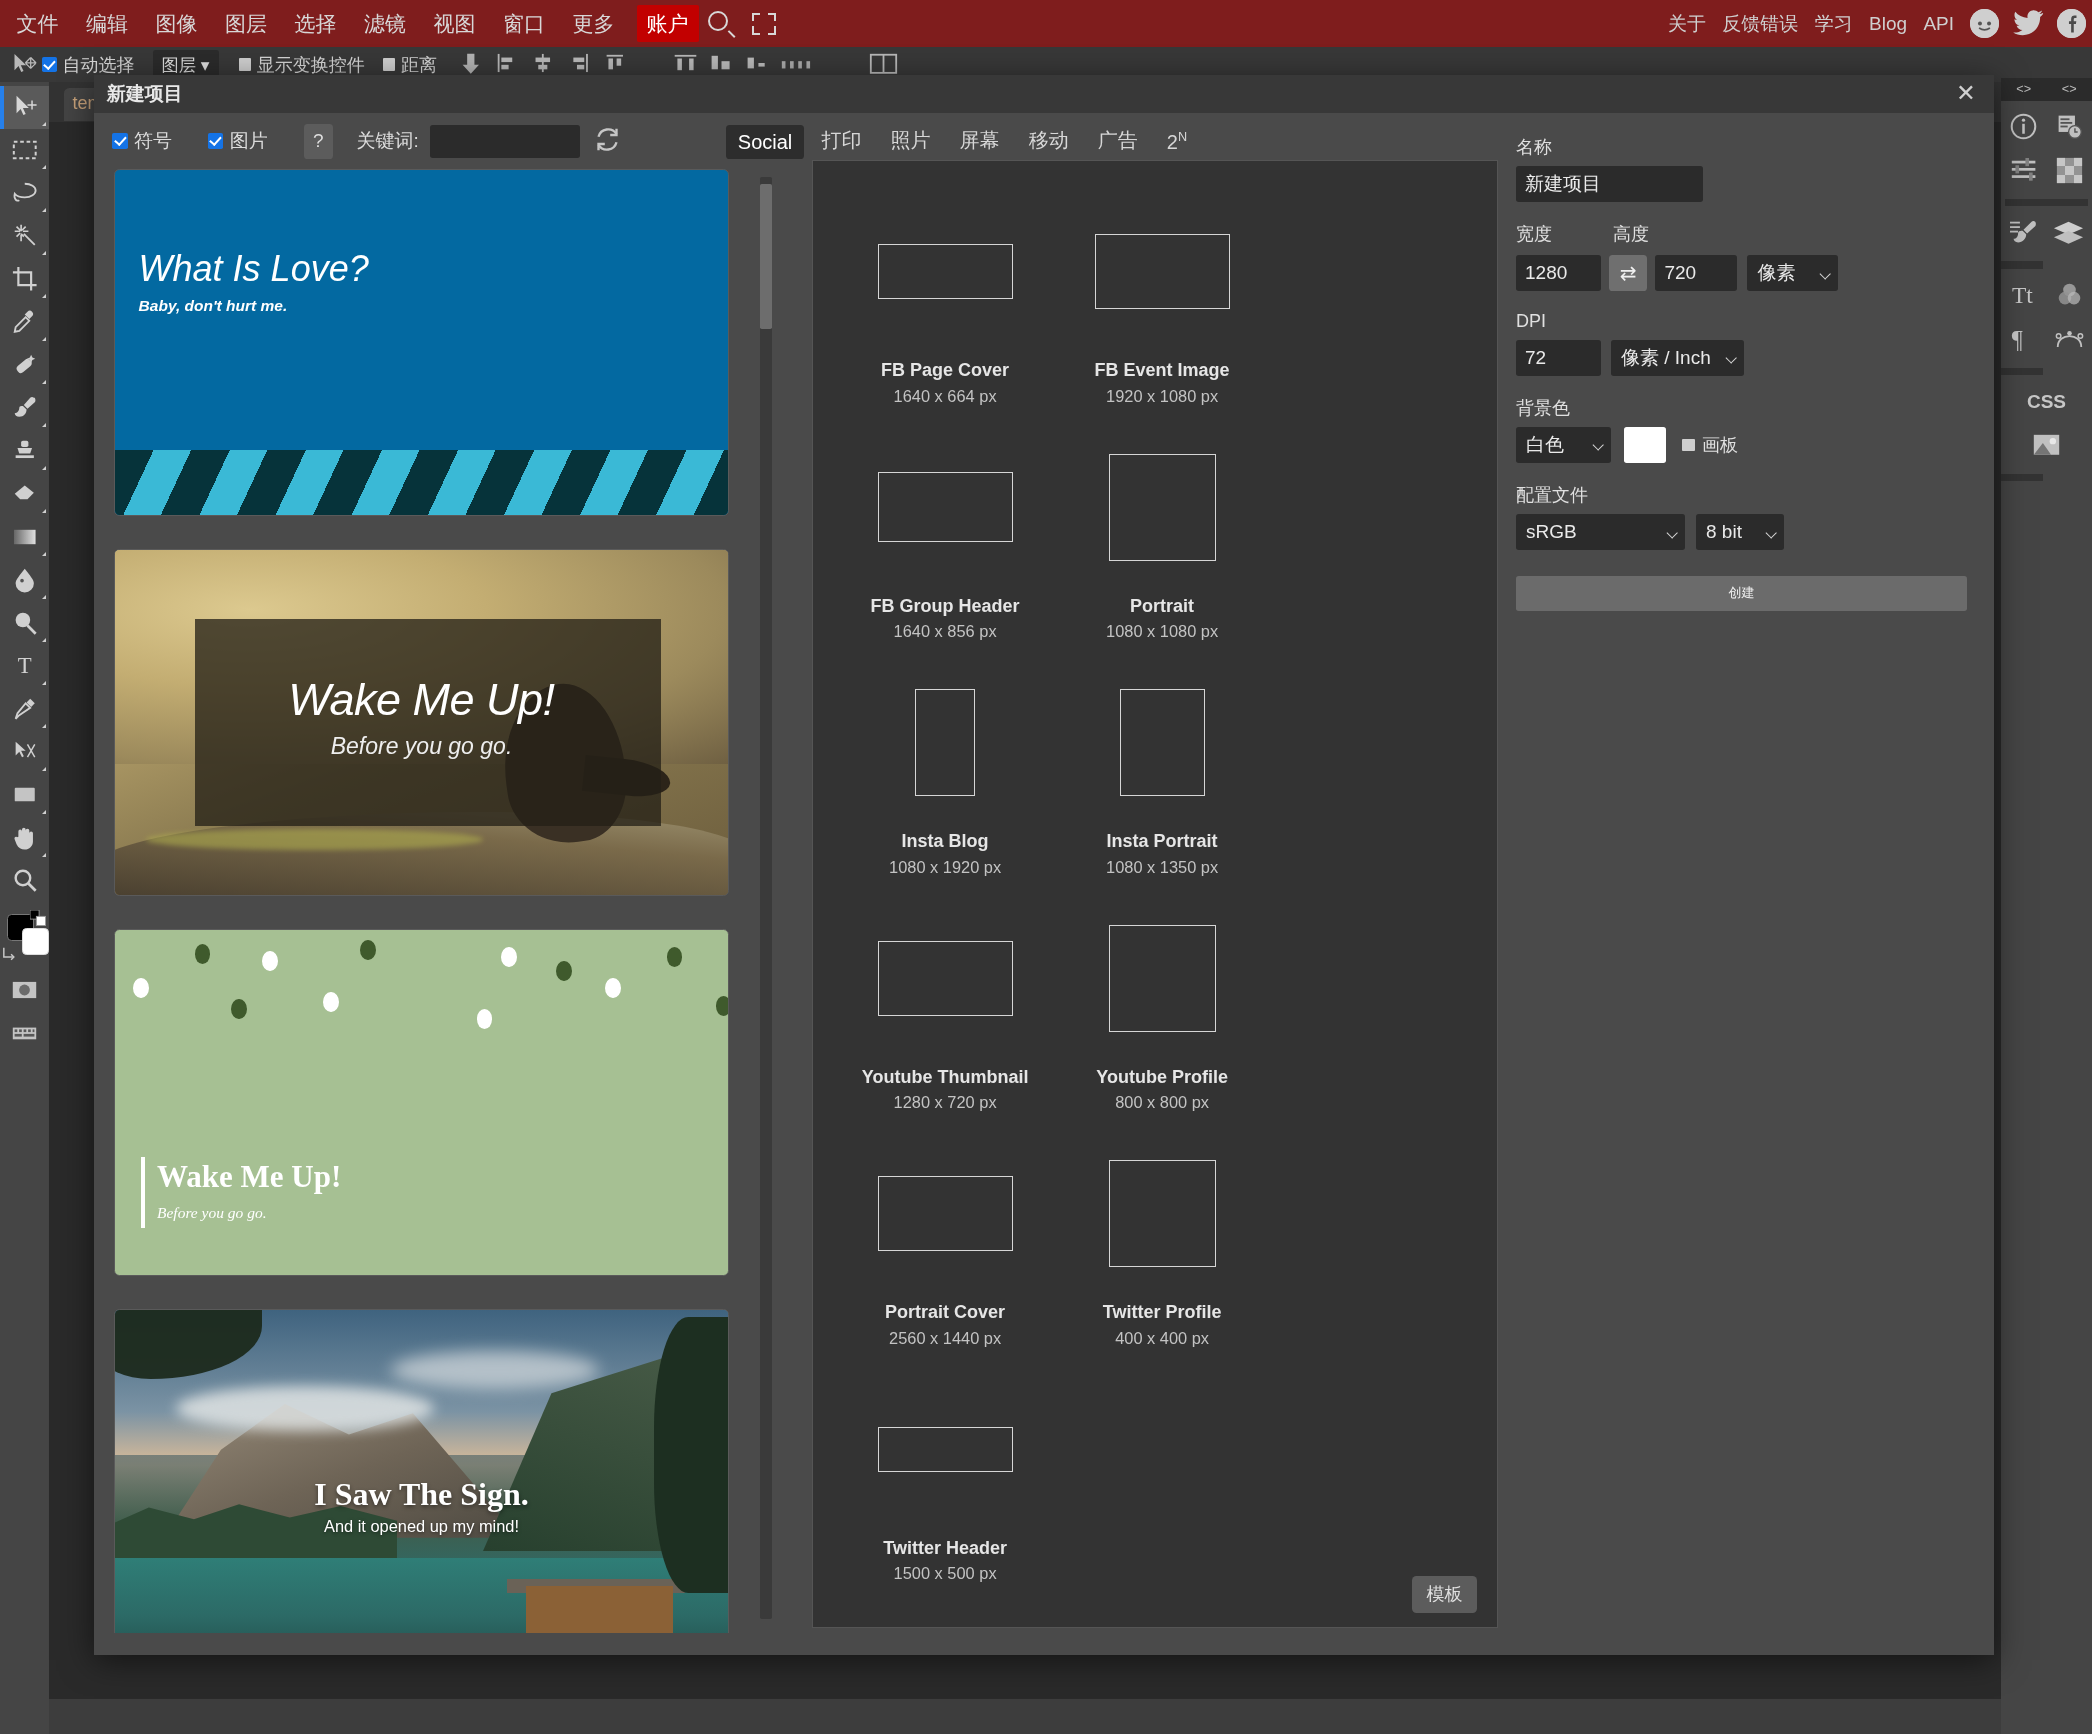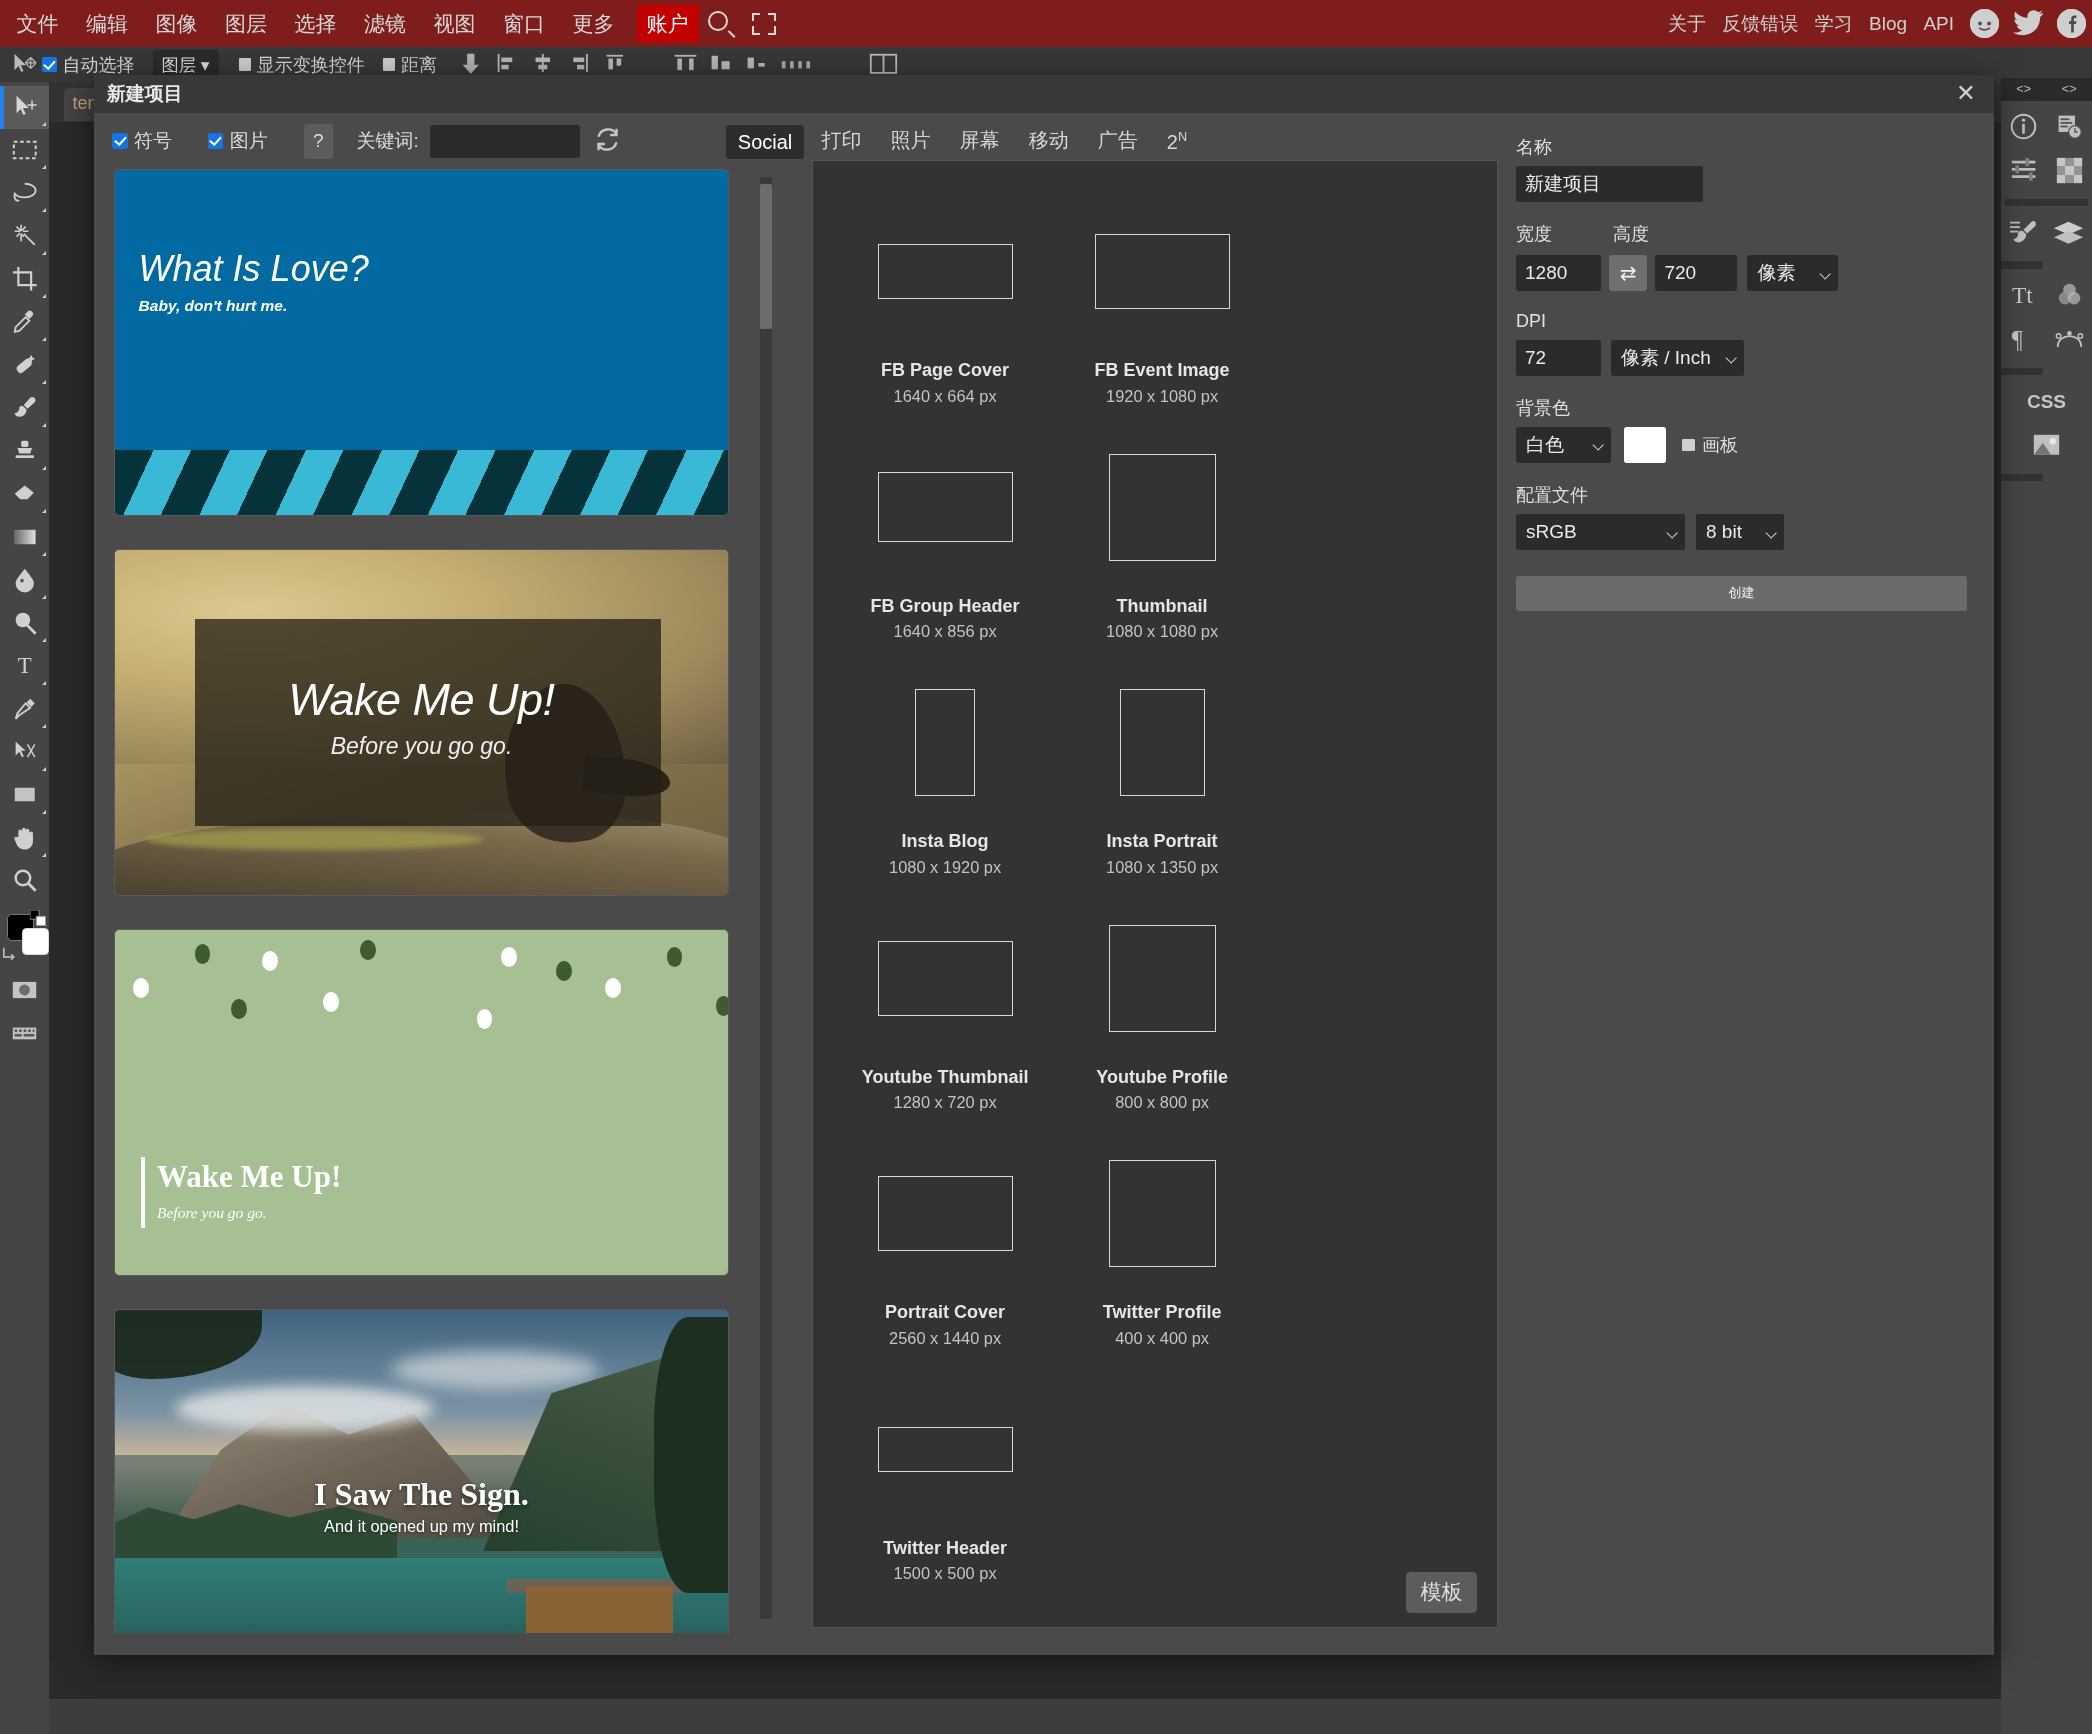--- a/index.html
+++ b/index.html
@@ -142,21 +142,21 @@
   #tabs{position:absolute;left:-87px;top:-40px;display:flex;align-items:flex-end;}
   .tab{font-size:20px;color:#d7d7d7;padding:5.5px 11.8px;margin-right:5.5px;border-radius:3.6px;white-space:nowrap;}
   .tab.act{background:#2d2d2d;color:#fff;}
   .tab sup{font-size:12.7px;}
   #presetGrid{position:absolute;left:0;top:0;right:0;bottom:0;padding:31px 23.6px;display:flex;flex-wrap:wrap;align-content:flex-start;}
   .pcell{width:217px;display:flex;flex-direction:column;align-items:center;margin-bottom:22px;}
   .pthumbwrap{height:159px;display:flex;align-items:center;justify-content:center;}
   .pthumb{border:1.5px solid #d6d6d6;}
   .pname{font-size:18px;font-weight:bold;color:#e6e6e6;margin-top:9px;white-space:nowrap;}
   .pdim{font-size:16.4px;color:#c3c3c3;margin-top:5.5px;white-space:nowrap;}
-  #btnTemplates{position:absolute;right:20px;bottom:14.5px;background:#5c5c5c;border-radius:4.5px;color:#e0e0e0;font-size:21px;padding:6.4px 14.5px;}
+  #btnTemplates{position:absolute;right:20px;bottom:14.5px;background:#5c5c5c;border-radius:4.5px;color:#e0e0e0;font-size:18px;padding:6.4px 14.5px;}
   
   #propPane{position:absolute;left:1422px;top:22px;width:455px;bottom:9px;}
   .pl{font-size:18px;color:#e0e0e0;margin-bottom:7.3px;}
   .fld{background:#2b2b2b;border:none;border-radius:2.7px;color:#eaeaea;font-size:19px;height:36px;padding:0 9px;font-family:"Liberation Sans",sans-serif;}
   .sel2{background:#2b2b2b;border-radius:2.7px;color:#eaeaea;font-size:19px;height:36px;padding:0 27px 0 10px;display:inline-flex;align-items:center;position:relative;white-space:nowrap;}
   .sel2:after{content:"";position:absolute;right:9px;top:14.5px;width:7.3px;height:7.3px;border:solid #d8d8d8;border-width:0 1.8px 1.8px 0;transform:rotate(45deg);}
   .row{display:flex;align-items:center;}
   #btnSwap{width:38px;height:36px;background:#6f6f6f;border-radius:3.6px;margin:0 8.2px;display:flex;align-items:center;justify-content:center;color:#f0f0f0;font-size:20px;}
   #swCol{width:42px;height:36px;background:#fff;border-radius:2.7px;margin:0 16.4px 0 12.7px;}
   #btnCreate{margin-top:25.5px;width:451px;height:35px;background:#6b6b6b;border-radius:2.7px;color:#f2f2f2;font-size:13px;display:flex;align-items:center;justify-content:center;}
@@ -660,21 +660,21 @@
             <div class="pthumbwrap">
               <div class="pthumb" style="width: 135px; height: 70px;"></div>
             </div>
             <div class="pname">FB Group Header</div>
             <div class="pdim">1640 x 856 px</div>
           </div>
           <div class="pcell">
             <div class="pthumbwrap">
               <div class="pthumb" style="width: 107px; height: 107px;"></div>
             </div>
-            <div class="pname">Thumbnail</div>
+            <div class="pname">Portrait</div>
             <div class="pdim">1080 x 1080 px</div>
           </div>
           <div class="pcell">
             <div class="pthumbwrap">
               <div class="pthumb" style="width: 60px; height: 107px;"></div>
             </div>
             <div class="pname">Insta Blog</div>
             <div class="pdim">1080 x 1920 px</div>
           </div>
           <div class="pcell">

